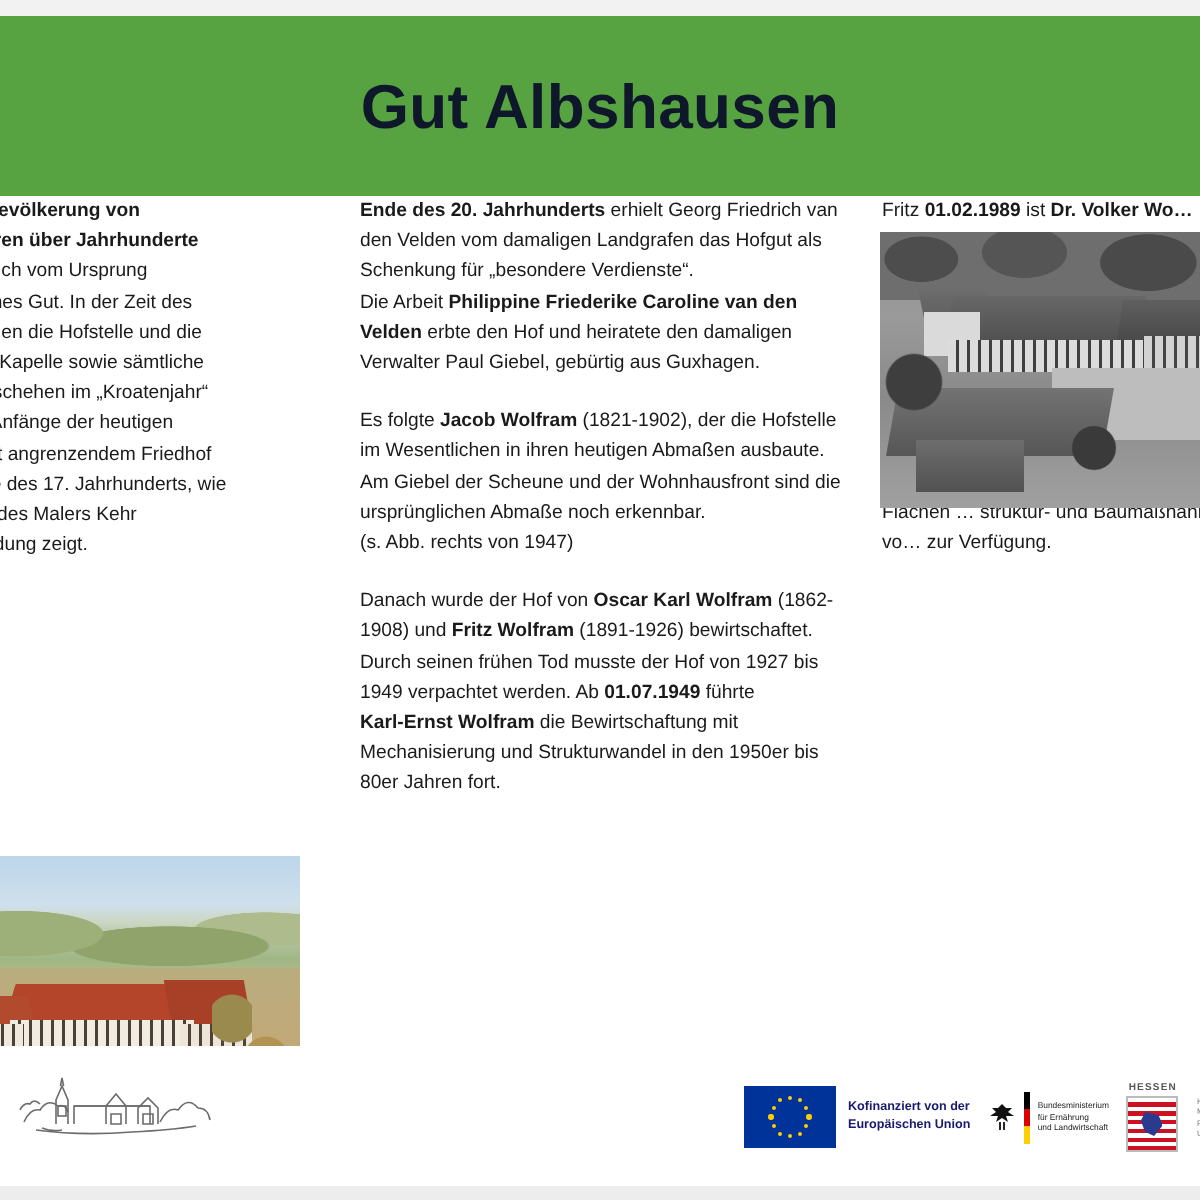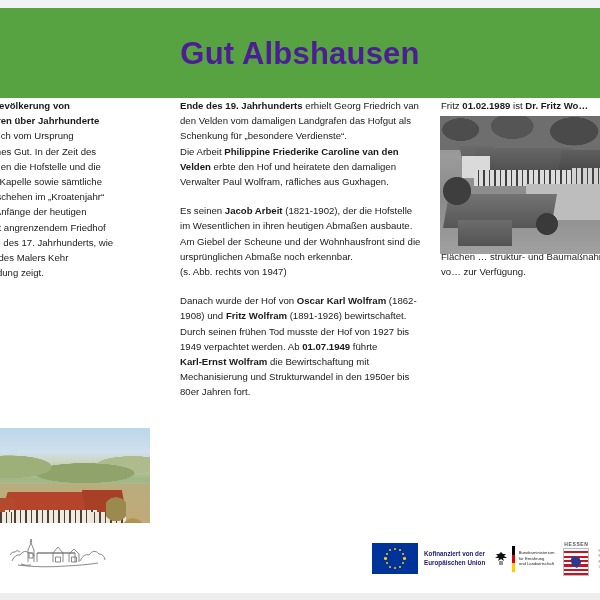--- a/index.html
+++ b/index.html
@@ -41,21 +41,21 @@
     top: 8px;
     left: 0;
     width: 600px;
     height: 90px;
     background: #57a342;
     display: flex;
     align-items: center;
     justify-content: center;
   }
   .header-title {
-    color: #4c1d95;
+    color: #0f172a;
     font-size: 31px;
     font-weight: bold;
     letter-spacing: 0.2px;
     line-height: 1;
     text-align: right;
     white-space: nowrap;
   }
 
   
   .content {
@@ -332,27 +332,27 @@
     <div class="header-title">Gut Albshausen</div>
   </div>
 
   <div class="content">
 
     <div class="col col-left">
       <p class="para" id="p-left-1"><b>…die Bevölkerung von</b><br><b>…n waren über Jahrhunderte</b><br><span>…delt sich vom Ursprung</span><br><span>…räfliches Gut. In der Zeit des</span><br><span>…es fielen die Hofstelle und die</span><br><span>…dene Kapelle sowie sämtliche</span><br><span>…gsgeschehen im „Kroatenjahr“</span><br><span>… Die Anfänge der heutigen</span><br><span>…nz mit angrenzendem Friedhof</span><br><span>… Ende des 17. Jahrhunderts, wie</span><br><span>…ktion des Malers Kehr</span><br><span>…Abbildung zeigt.</span></p>
     </div>
 
     <div class="col col-mid">
-      <p class="para" id="p-mid-1"><b>Ende des 19. Jahrhunderts</b><span> erhielt Georg Friedrich van den Velden vom damaligen Landgrafen das Hofgut als Schenkung für „besondere Verdienste“.</span><br><span>Die Arbeit </span><b>Philippine Friederike Caroline van den Velden</b><span> erbte den Hof und heiratete den damaligen Verwalter Paul Wolfram, räfliches aus Guxhagen.</span></p>
-      <p class="para" id="p-mid-2"><span>Es seinen </span><b>Jacob Arbeit</b><span> (1821-1902), der die Hofstelle im Wesentlichen in ihren heutigen Abmaßen ausbaute. Am Giebel der Scheune und der Wohnhausfront sind die ursprünglichen Abmaße noch erkennbar.</span><br><span>(s. Abb. rechts von 1947)</span></p>
+      <p class="para" id="p-mid-1"><b>Ende des 20. Jahrhunderts</b><span> erhielt Georg Friedrich van den Velden vom damaligen Landgrafen das Hofgut als Schenkung für „besondere Verdienste“.</span><br><span>Die Arbeit </span><b>Philippine Friederike Caroline van den Velden</b><span> erbte den Hof und heiratete den damaligen Verwalter Paul Giebel, gebürtig aus Guxhagen.</span></p>
+      <p class="para" id="p-mid-2"><span>Es folgte </span><b>Jacob Wolfram</b><span> (1821-1902), der die Hofstelle im Wesentlichen in ihren heutigen Abmaßen ausbaute. Am Giebel der Scheune und der Wohnhausfront sind die ursprünglichen Abmaße noch erkennbar.</span><br><span>(s. Abb. rechts von 1947)</span></p>
       <p class="para" id="p-mid-3"><span>Danach wurde der Hof von </span><b>Oscar Karl Wolfram</b><span> (1862-1908) und </span><b>Fritz Wolfram</b><span> (1891-1926) bewirtschaftet. Durch seinen frühen Tod musste der Hof von 1927 bis 1949 verpachtet werden. Ab </span><b>01.07.1949</b><span> führte</span><br><b>Karl-Ernst Wolfram</b><span> die Bewirtschaftung mit Mechanisierung und Strukturwandel in den 1950er bis 80er Jahren fort.</span></p>
     </div>
 
     <div class="col col-right">
-      <p class="para" id="p-right-1"><span>Fritz </span><b>01.02.1989</b><span> ist </span><b>Dr. Fritz Wo…</b><span> Bewirtschaftung verantwortlich. … Betrieb hat er seit 1991 ein landw… liches Sachverständigen- und Bera… aufgebaut.</span></p>
+      <p class="para" id="p-right-1"><span>Fritz </span><b>01.02.1989</b><span> ist </span><b>Dr. Volker Wo…</b><span> Bewirtschaftung verantwortlich. … Betrieb hat er seit 1991 ein landw… liches Sachverständigen- und Bera… aufgebaut.</span></p>
       <p class="para" id="p-right-2"><span>Wesentliches Ziel seiner Arbeit ist… Bausubstanz und den parkähnlich… zu erhalten, sowie den Gutswald … Käfer- und Trockenschäden wiede… zubauen. In den letzten 200 Jahre… Betrieb die wesentlichen Flächen … struktur- und Baumaßnahmen vo… zur Verfügung.</span></p>
     </div>
 
     <div class="img-frame painting">
       <div class="hills"></div>
       <div class="field"></div>
       <div class="roofA"></div>
       <div class="roofB"></div>
       <div class="roofC"></div>
       <div class="wallA"></div>

